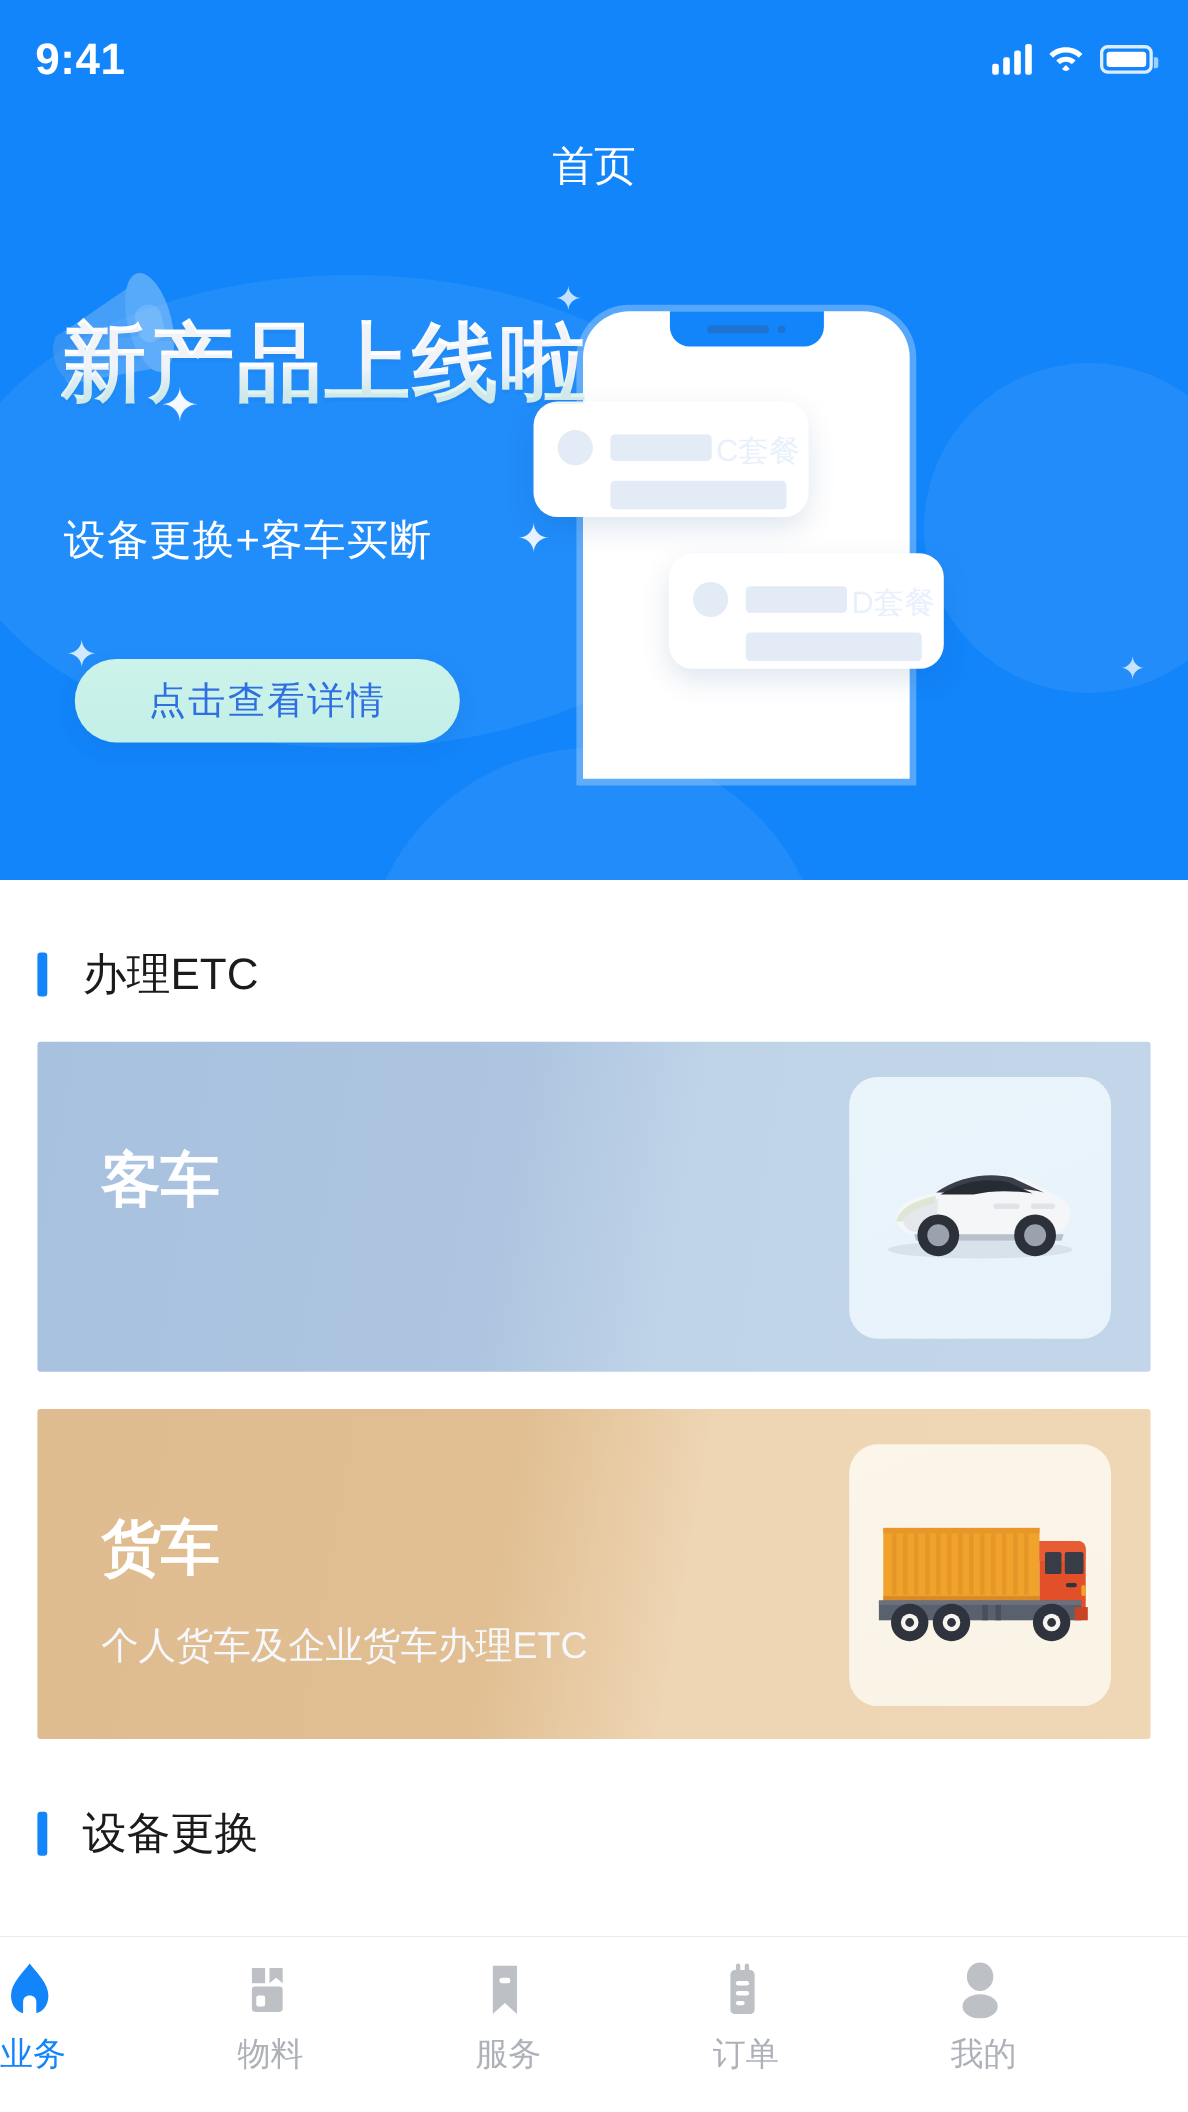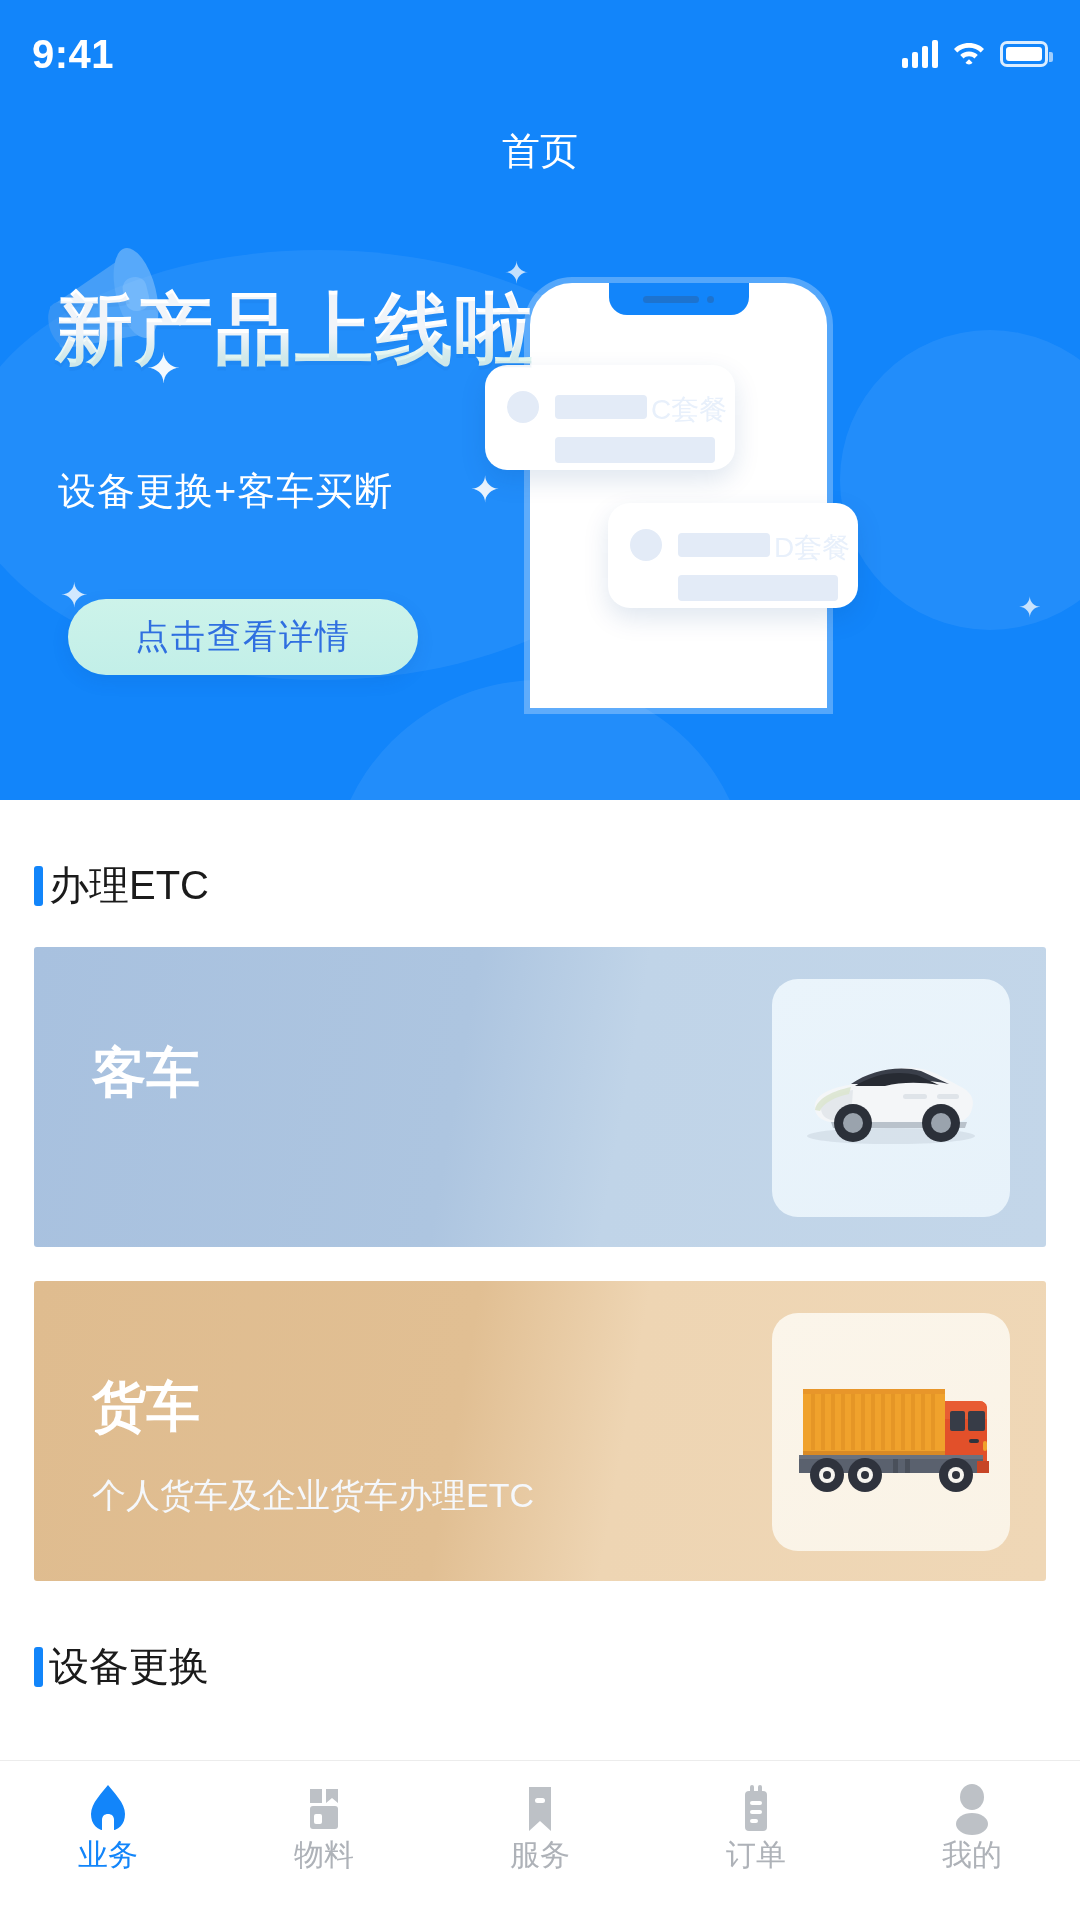--- a/index.html
+++ b/index.html
@@ -117,21 +117,21 @@
   }
   .card-c{ left:485px; top:365px; width:250px; height:105px; }
   .card-d{ left:608px; top:503px; width:250px; height:105px; }
 
   
   .content{
     position:absolute; top:800px; left:0; width:1080px; height:1120px;
     background:#ffffff;
   }
   .sect-title{
-    display:flex; align-items:center; gap:6px;
+    display:flex; align-items:center; gap:32px;
     margin:58px 0 0 34px; font-size:40px; color:#1b1b1b; font-weight:500;
   }
   .sect-title .bar{ width:9px; height:40px; background:#1285FA; border-radius:3px; }
 
   .etc-card{
     position:relative; margin:34px auto 0; width:1012px; height:300px;
     border-radius:3px; overflow:hidden;
   }
   .etc-card.bus{
     background:linear-gradient(100deg,#a8c1df 0%,#adc5e0 42%,#c0d4e8 58%,#c3d6e9 100%);
@@ -152,21 +152,21 @@
   .etc-thumb.bus{ background:linear-gradient(160deg,#eaf4fb 0%,#e7f2fa 100%); }
   .etc-thumb.truck{ background:linear-gradient(160deg,#fbf5ea 0%,#faf3e6 100%); }
 
   
   .tabbar{
     position:absolute; bottom:0; left:0; width:1080px; height:160px;
     background:#ffffff; border-top:1px solid #ececec;
     display:flex; align-items:flex-start; justify-content:space-around;
     padding-top:20px; z-index:6;
   }
-  .tab{ width:216px; display:flex; flex-direction:column; align-items:center; }
+  .tab{ width:216px; display:flex; flex-direction:column; gap:12px;}
   .tab .lbl{ font-size:30px; color:#aeb2b8; }
   .tab.active .lbl{ color:#1285FA; }
   .tab svg{ display:block; }
 </style>
 </head>
 <body>
 
 <div class="banner">
   <div class="banner-ellipse"></div>
   <div class="banner-circle-a"></div>

